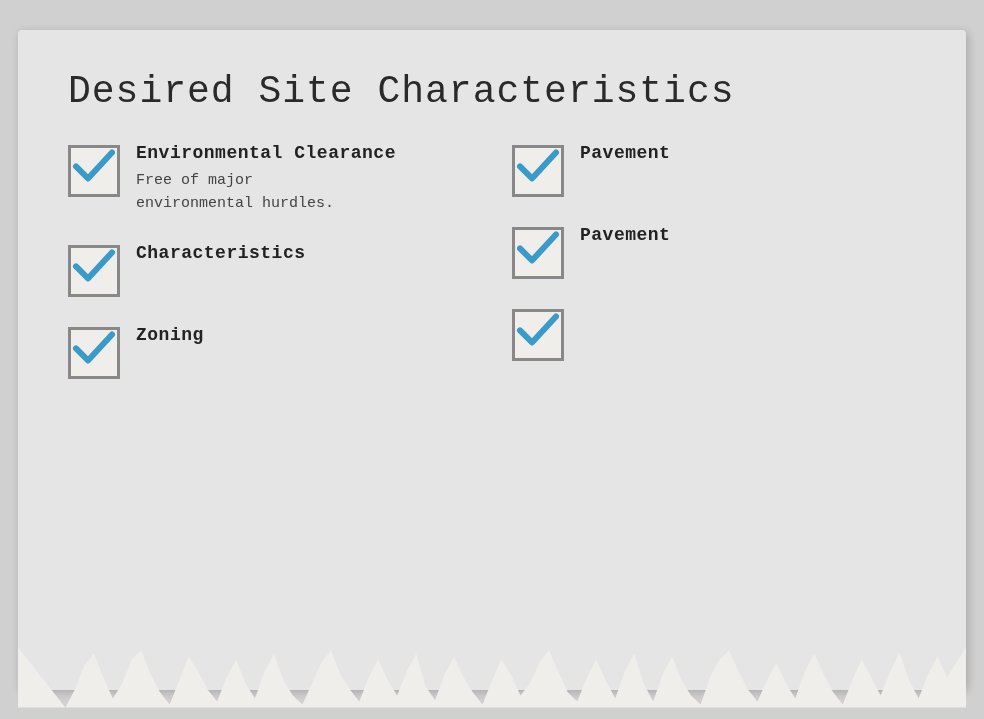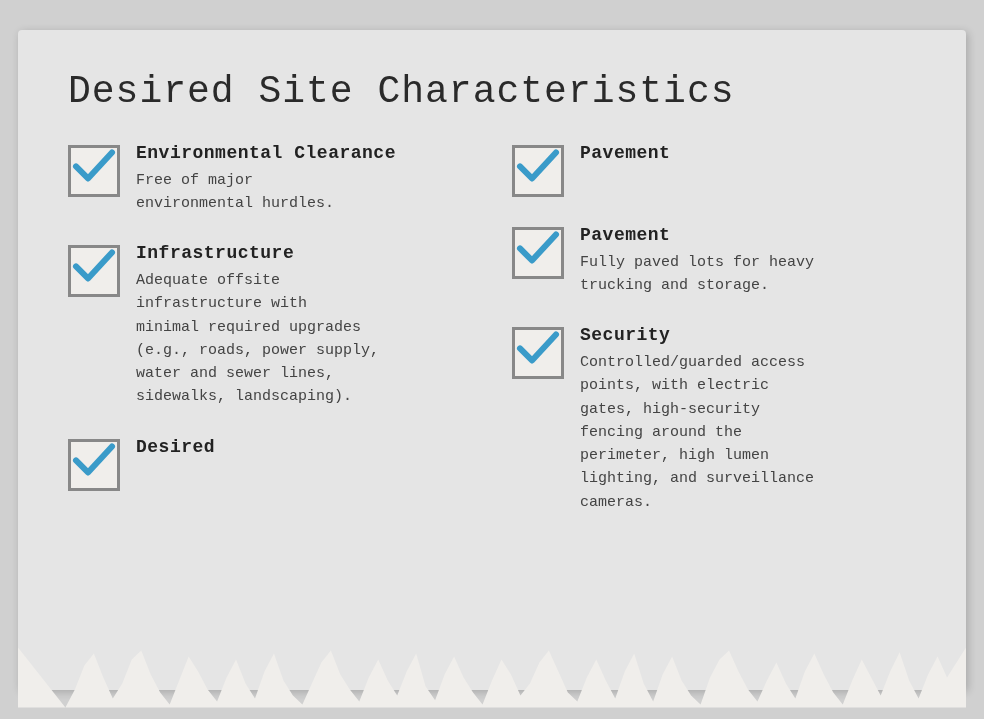--- a/index.html
+++ b/index.html
@@ -129,34 +129,33 @@
     </div>
         <div class="item">
       <div class="checkbox">
         <div class="check">
           <svg viewBox="0 0 44 36" xmlns="http://www.w3.org/2000/svg">
     <polyline points="4,18 16,30 40,4" fill="none" stroke="#3a9bc9" stroke-width="6" stroke-linecap="round" stroke-linejoin="round"></polyline>
   </svg>
         </div>
       </div>
       <div class="item-content">
-        <div class="item-title">Infrastructure</div>
-        <div class="item-desc">Adequate offsite<br>infrastructure with<br>minimal required upgrades<br>(e.g., roads, power supply,<br>water and sewer lines,<br>sidewalks, landscaping).</div>
+        <div class="item-title">Characteristics</div>
       </div>
     </div>
         <div class="item">
       <div class="checkbox">
         <div class="check">
           <svg viewBox="0 0 44 36" xmlns="http://www.w3.org/2000/svg">
     <polyline points="4,18 16,30 40,4" fill="none" stroke="#3a9bc9" stroke-width="6" stroke-linecap="round" stroke-linejoin="round"></polyline>
   </svg>
         </div>
       </div>
       <div class="item-content">
-        <div class="item-title">Desired</div>
+        <div class="item-title">Zoning</div>
       </div>
     </div>
       </div>
 
     <div class="col-right" id="right-col">
         <div class="item">
       <div class="checkbox">
         <div class="check">
           <svg viewBox="0 0 44 36" xmlns="http://www.w3.org/2000/svg">
     <polyline points="4,18 16,30 40,4" fill="none" stroke="#3a9bc9" stroke-width="6" stroke-linecap="round" stroke-linejoin="round"></polyline>
@@ -170,31 +169,26 @@
         <div class="item">
       <div class="checkbox">
         <div class="check">
           <svg viewBox="0 0 44 36" xmlns="http://www.w3.org/2000/svg">
     <polyline points="4,18 16,30 40,4" fill="none" stroke="#3a9bc9" stroke-width="6" stroke-linecap="round" stroke-linejoin="round"></polyline>
   </svg>
         </div>
       </div>
       <div class="item-content">
         <div class="item-title">Pavement</div>
-        <div class="item-desc">Fully paved lots for heavy<br>trucking and storage.</div>
       </div>
     </div>
         <div class="item">
       <div class="checkbox">
         <div class="check">
           <svg viewBox="0 0 44 36" xmlns="http://www.w3.org/2000/svg">
     <polyline points="4,18 16,30 40,4" fill="none" stroke="#3a9bc9" stroke-width="6" stroke-linecap="round" stroke-linejoin="round"></polyline>
   </svg>
         </div>
       </div>
-      <div class="item-content">
-        <div class="item-title">Security</div>
-        <div class="item-desc">Controlled/guarded access<br>points, with electric<br>gates, high-security<br>fencing around the<br>perimeter, high lumen<br>lighting, and surveillance<br>cameras.</div>
-      </div>
     </div>
       </div>
   </div>
 </div>
 
 </body></html>

